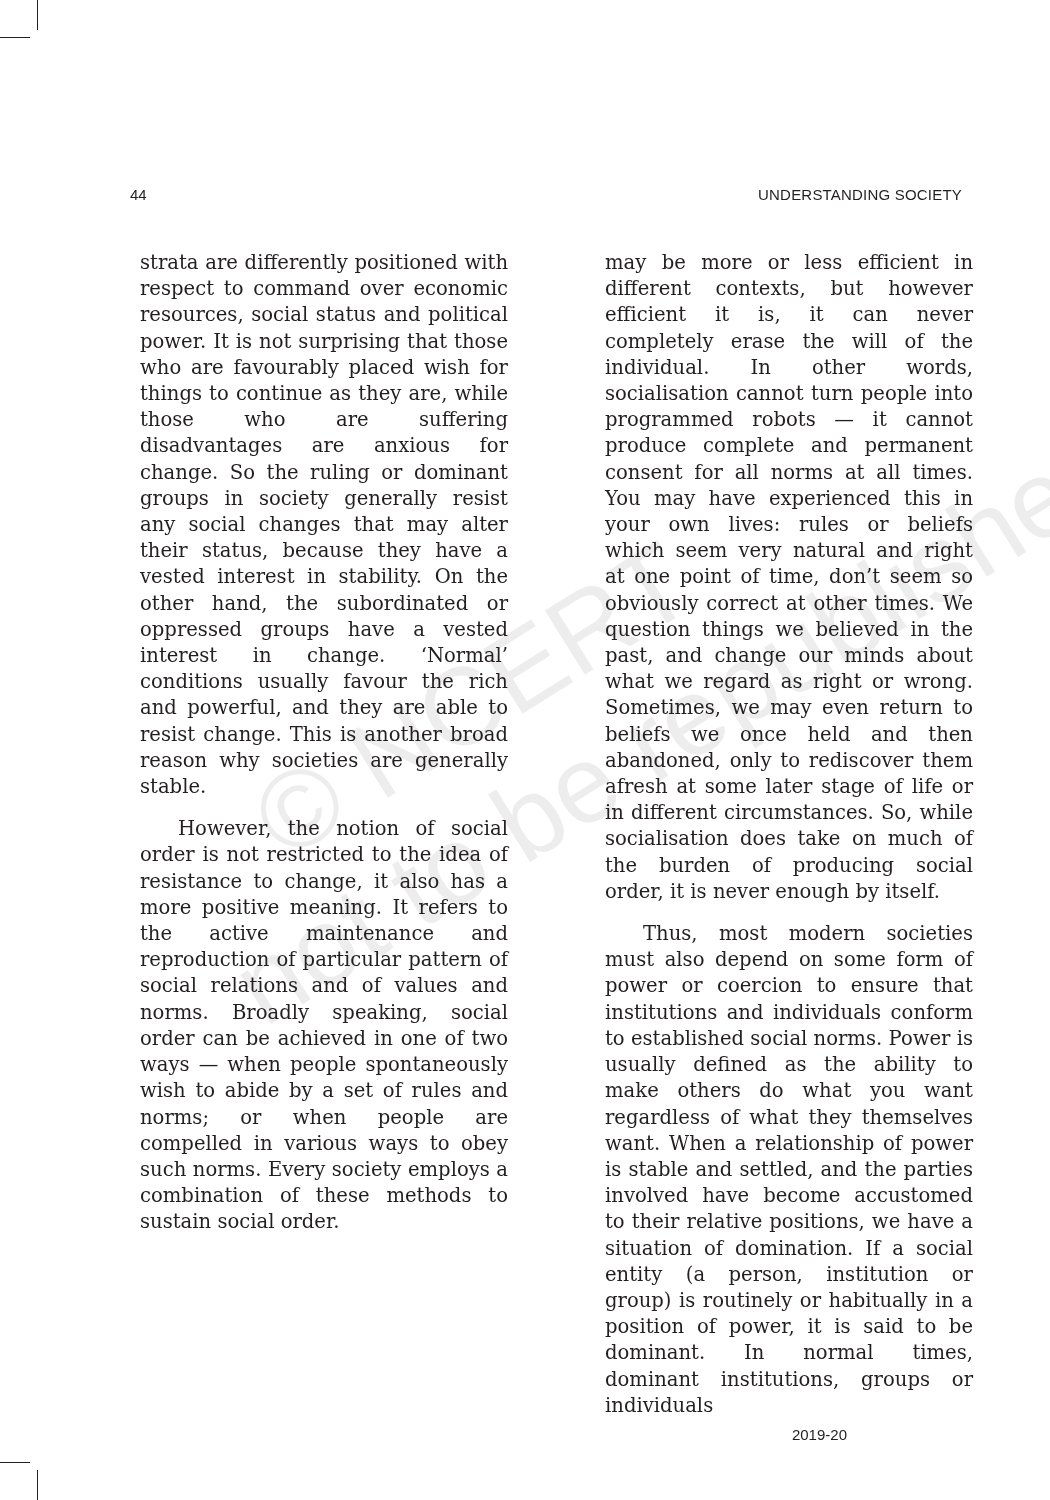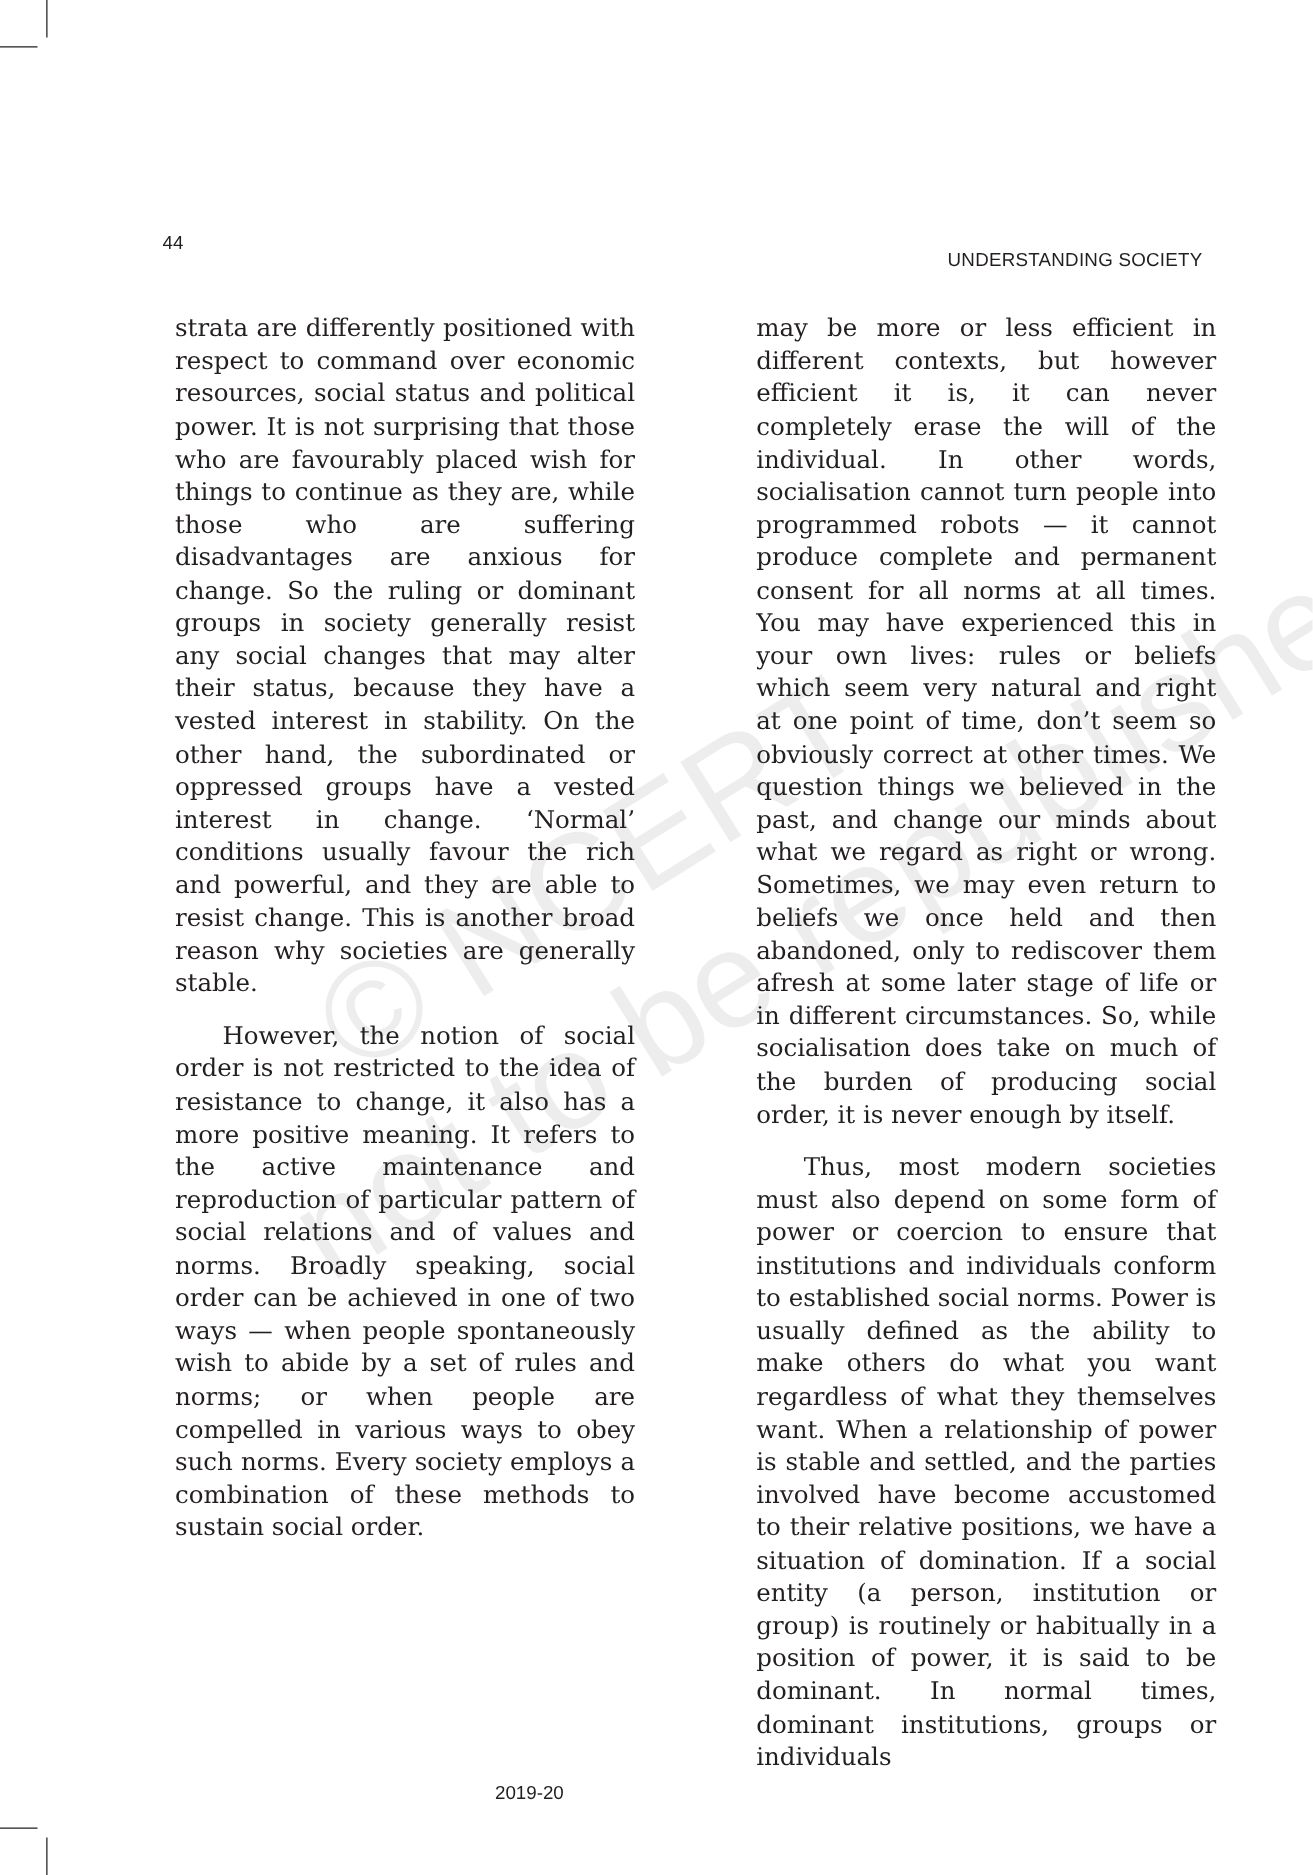--- a/index.html
+++ b/index.html
@@ -2,27 +2,27 @@
 <html><head>
 <meta charset="utf-8">
 <style>
   html, body { margin: 0; padding: 0; }
   body {
     width: 1050px; height: 1500px; position: relative; background: #ffffff;
     font-family: "DejaVu Serif", serif; color: #231f20; overflow: hidden;
   }
   .crop { position: absolute; background: #231f20; }
   .page-number { position: absolute; left: 130px; top: 186px; font-family: "Liberation Sans", sans-serif; font-size: 15px; }
-  .running-head { position: absolute; right: 88px; top: 200px; font-family: "Liberation Sans", sans-serif; font-size: 15px; letter-spacing: 0.2px; }
+  .running-head { position: absolute; right: 88px; top: 186px; font-family: "Liberation Sans", sans-serif; font-size: 15px; letter-spacing: 0.2px; }
   .col { position: absolute; top: 234px; width: 400px; font-size: 19.6px; line-height: 26.2px; text-align: justify; }
   .col-left { left: 124px; }
   .col-right { left: 589px; }
   .para { margin: 16px; }
   .para.indent { text-indent: 38px; }
-  .footer { position: absolute; left: 0; width: 847px; top: 1426px; text-align: center; font-family: "Liberation Sans", sans-serif; font-size: 15px; }
+  .footer { position: absolute; left: 0; width: 847px; top: 1426px; text-align: right; font-family: "Liberation Sans", sans-serif; font-size: 15px; }
   .watermark {
     position: absolute; left: 210px; top: 610px; width: 700px; height: 460px;
     color: rgba(0,0,0,0.07); font-family: "Liberation Sans", sans-serif;
     font-size: 110px; line-height: 130px; transform: rotate(-32deg);
     pointer-events: none; text-align: center; white-space: nowrap;
   }
 </style>
 </head>
 <body>
 

